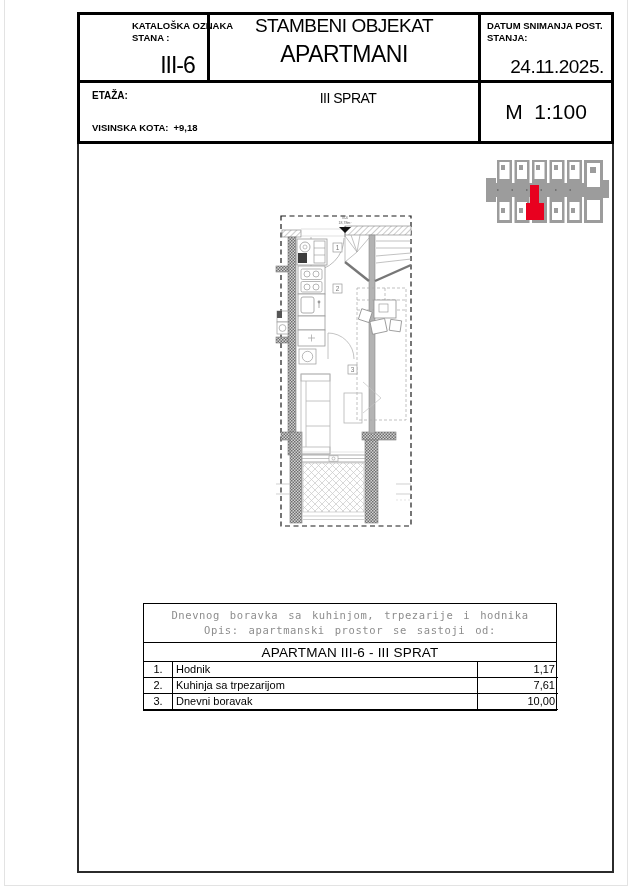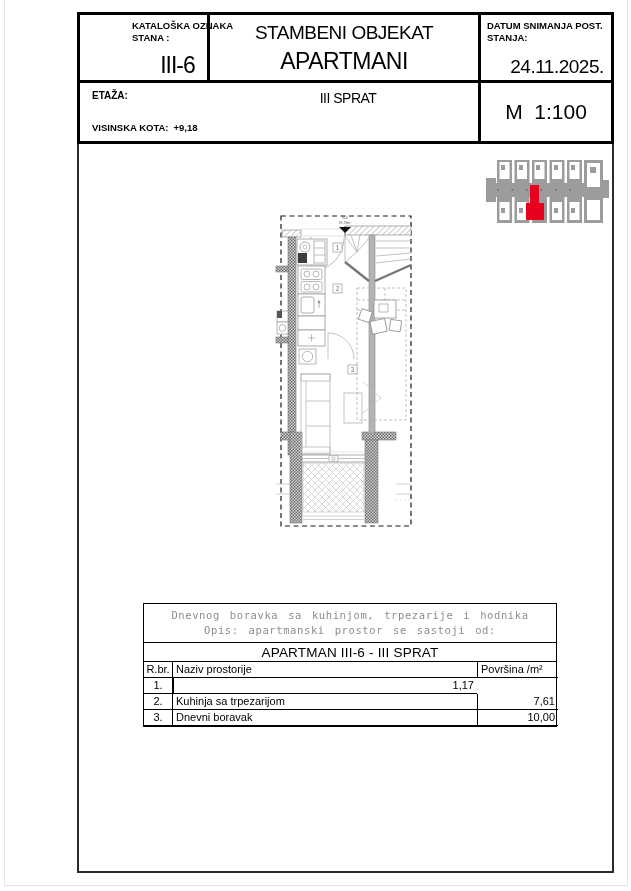--- a/index.html
+++ b/index.html
@@ -17,21 +17,21 @@
   .hdr { position: absolute; left: 77px; top: 12px; width: 537px; height: 132px;
          border: 3px solid #000; background: #fff; }
   .hdr .v1 { position: absolute; left: 127px; top: 0; width: 3px; height: 65px; background: #000; }
   .hdr .v2 { position: absolute; left: 398px; top: 0; width: 3px; height: 126px; background: #000; }
   .hdr .h1 { position: absolute; left: 0; top: 65px; width: 531px; height: 3px; background: #000; }
   .lbl { font-weight: bold; font-size: 9.5px; line-height: 12px; }
   .cell-catalog { position: absolute; left: 0; top: 0; width: 127px; height: 65px; padding: 5px 0 0 18px; margin-left: 34px; }
   .catalog-value { position: absolute; left: 0; bottom: 1px; width: 100%; text-align: center;
                    font-size: 23px; letter-spacing: -1px; }
   .cell-title { position: absolute; left: 130px; top: 0; width: 268px; height: 65px; text-align: center; }
-  .proj-1 { margin-top: 7px; font-size: 19px; letter-spacing: -0.5px; }
+  .proj-1 { font-size: 19px; letter-spacing: -0.5px; }
   .proj-2 { margin-top: 4px; font-size: 23px; letter-spacing: -0.5px; }
   .cell-date { position: absolute; left: 401px; top: 0; width: 152px; height: 65px; padding: 5px 8px 0 6px; }
   .date-value { position: absolute; left: 0; bottom: 2px; width: 100%; text-align: center;
                 font-size: 19px; letter-spacing: -0.5px; }
   .cell-floor { position: absolute; left: 4px; top: 68px; width: 398px; height: 58px; }
   .floor-lbl { position: absolute; left: 8px; top: 7px; font-weight: bold; font-size: 10px; }
   .floor-value { position: absolute; left: 130px; top: 7px; width: 268px; text-align: center;
                  font-size: 14px; letter-spacing: -0.5px; }
   .elev { position: absolute; left: 8px; bottom: 8px; font-weight: bold; font-size: 9.5px; }
   .elev span { margin-left: 5px; }
@@ -314,28 +314,24 @@
   </g>
 </svg>
 
 <div class="atable">
   <div class="adesc">
     <div>Dnevnog boravka sa kuhinjom, trpezarije i hodnika</div>
     <div>Opis: apartmanski prostor se sastoji od:</div>
   </div>
   <div class="atitle">APARTMAN III-6 - III SPRAT</div>
 
-  <div class="arow head">
-    <div class="c-num">R.br.</div>
-    <div class="c-name">Naziv prostorije</div>
-    <div class="c-area">Površina /m²</div>
-  </div>
 
   <div class="arow">
     <div class="c-num">1.</div>
+    <div class="c-name">Hodnik</div>
     <div class="c-area">1,17</div>
   </div>
   <div class="arow">
     <div class="c-num">2.</div>
     <div class="c-name">Kuhinja sa trpezarijom</div>
     <div class="c-area">7,61</div>
   </div>
   <div class="arow">
     <div class="c-num">3.</div>
     <div class="c-name">Dnevni boravak</div>

